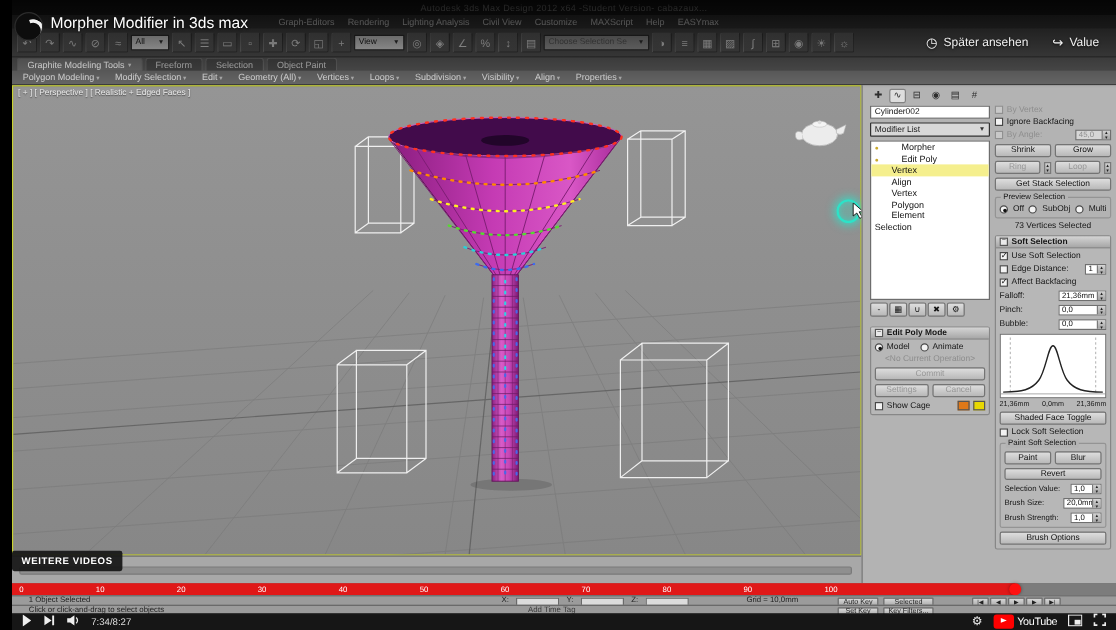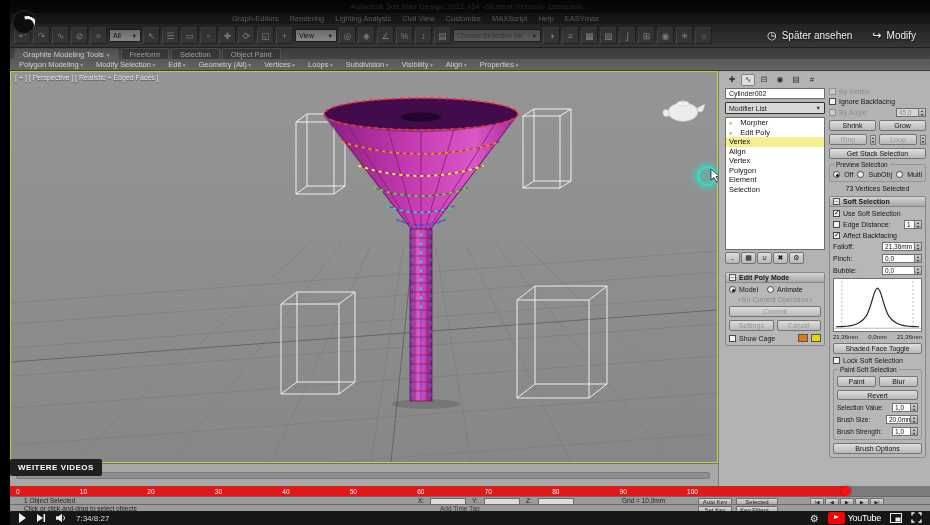--- a/index.html
+++ b/index.html
@@ -30,23 +30,23 @@
   .cursor{position:absolute;left:700px;top:169px}
   .tslider{position:absolute;left:0;top:463px;width:708px;height:23px;background:#a8a8a8;border-top:1px solid #707070}
   .tslider .groove{position:absolute;left:6px;right:8px;top:8px;height:7px;background:#8f8f8f;border:1px solid #7a7a7a;border-radius:2px}
   
   .panel{position:absolute;left:708px;top:71px;right:0;height:415px;background:#b3b3b3;border-left:1px solid #7c7c7c;font-size:7px;color:#1a1a1a}
   .ptabs{display:flex;gap:2px;height:13px;align-items:center}
   .ptab{width:14px;height:12px;font-size:8px;color:#2e2e2e;display:flex;align-items:center;justify-content:center;border:1px solid transparent;border-radius:2px}
   .ptab.active{background:#dedede;border-color:#828282}
   .field{height:11px;background:#fff;border:1px solid #6d6d6d;font-size:7px;display:flex;align-items:center;padding:0 3px;color:#111}
   .stack{background:#fff;border:1px solid #6d6d6d;height:133px;font-size:7.5px;color:#111;overflow:hidden;margin-top:3px}
-  .srow{height:9.5px;display:flex;align-items:center;padding-left:3px;gap:8px;white-space:nowrap}
+  .srow{height:9.5px;display:flex;align-items:center;padding-left:3px;gap:19px;white-space:nowrap}
   .srow .bulb::before{content:"●";color:#c9a92b;font-size:5.5px}
-  .srow.sub{padding-left:3px}
+  .srow.sub{padding-left:17px}
   .srow.sel{background:#f5ef8e}
   .stoolbar{display:flex;gap:1px;margin-top:2px}
   .roll{border:1px solid #878787;background:#b7b7b7;border-radius:2px}
   .rbody{padding:3px}
   .rhead{height:10px;background:linear-gradient(#d4d4d4,#a7a7a7);border-bottom:1px solid #878787;font-size:7px;font-weight:bold;color:#151515;display:flex;align-items:center;padding:0 3px;gap:3px}
   .rhead .mbox{width:7px;height:7px;border:1px solid #555;background:#e9e9e9;font-size:6px;line-height:5px;text-align:center;color:#333;font-weight:normal}
   .chk{width:7px;height:7px;border:1px solid #474747;background:#f3f3f3;display:inline-block;position:relative;flex:none}
   .chk.on::after{content:"✓";position:absolute;left:0;top:-2px;font-size:7px;color:#101010}
   .chk.dis{border-color:#909090;background:#c8c8c8}
   .rad{width:7px;height:7px;border:1px solid #474747;border-radius:50%;background:#f3f3f3;display:inline-block;position:relative;flex:none}
@@ -520,28 +520,29 @@
     <div class="sbar" style="top:504px">
       <span class="abs" style="left:14px">Click or click-and-drag to select objects</span>
       <span class="abs" style="left:430px;color:#3a3a3a">Add Time Tag</span>
       <span class="minibtn" style="left:688px;width:34px">Set Key</span>
       <span class="minibtn" style="left:726px;width:42px">Key Filters...</span>
     </div>
   </div>
 
   <div class="yt-top-grad"></div>
   <div class="yt-avatar"></div>
+  <div class="yt-title">Morpher Modifier in 3ds max</div>
   <div class="yt-actions">
     <span class="act">
       <span class="ic">◷</span>
       <span>Später ansehen</span>
     </span>
     <span class="act">
       <span class="ic">↪</span>
-      <span>Modify</span>
+      <span>Value</span>
     </span>
   </div>
   <div class="pill">WEITERE VIDEOS</div>
 
   <div class="yt-bar">
     <span><svg width="9" height="10">
           <path d="M1,0 L8,5 L1,10 Z" fill="#eee"></path>
         </svg></span>
     <span><svg width="10" height="10">
           <path d="M1,1 L7,5 L1,9 Z M7.5,1 h1.6 v8 h-1.6 Z" fill="#eee"></path>

